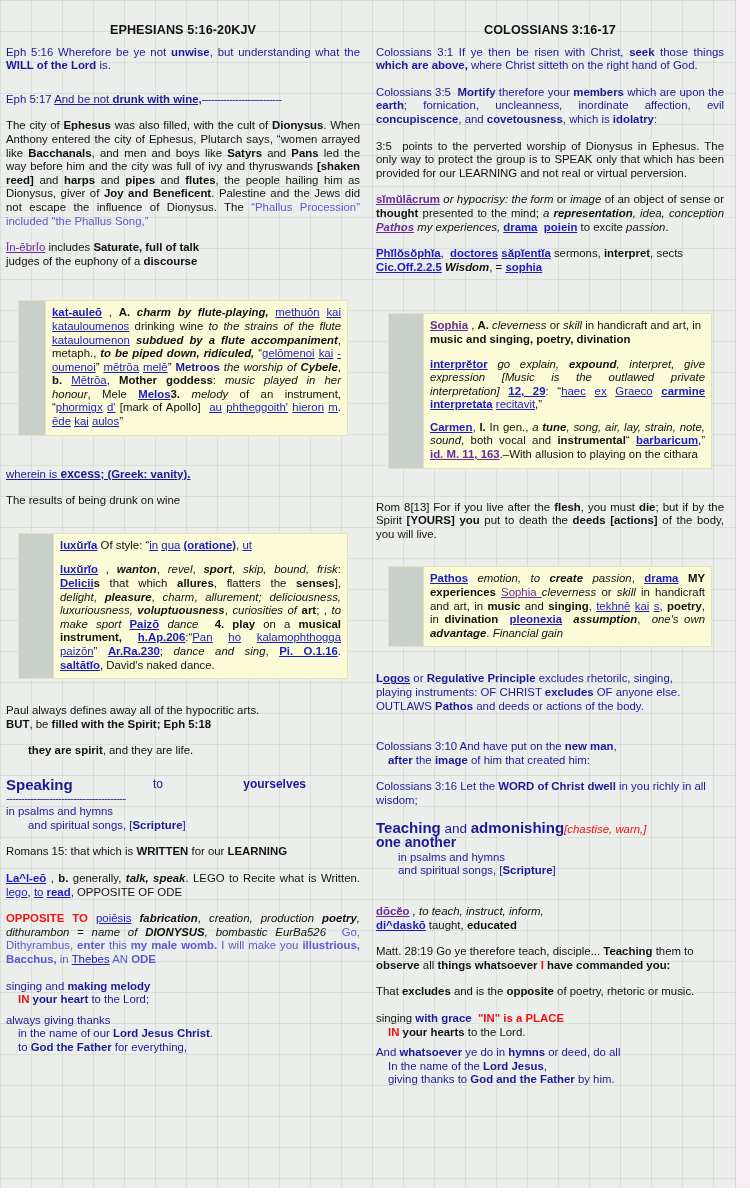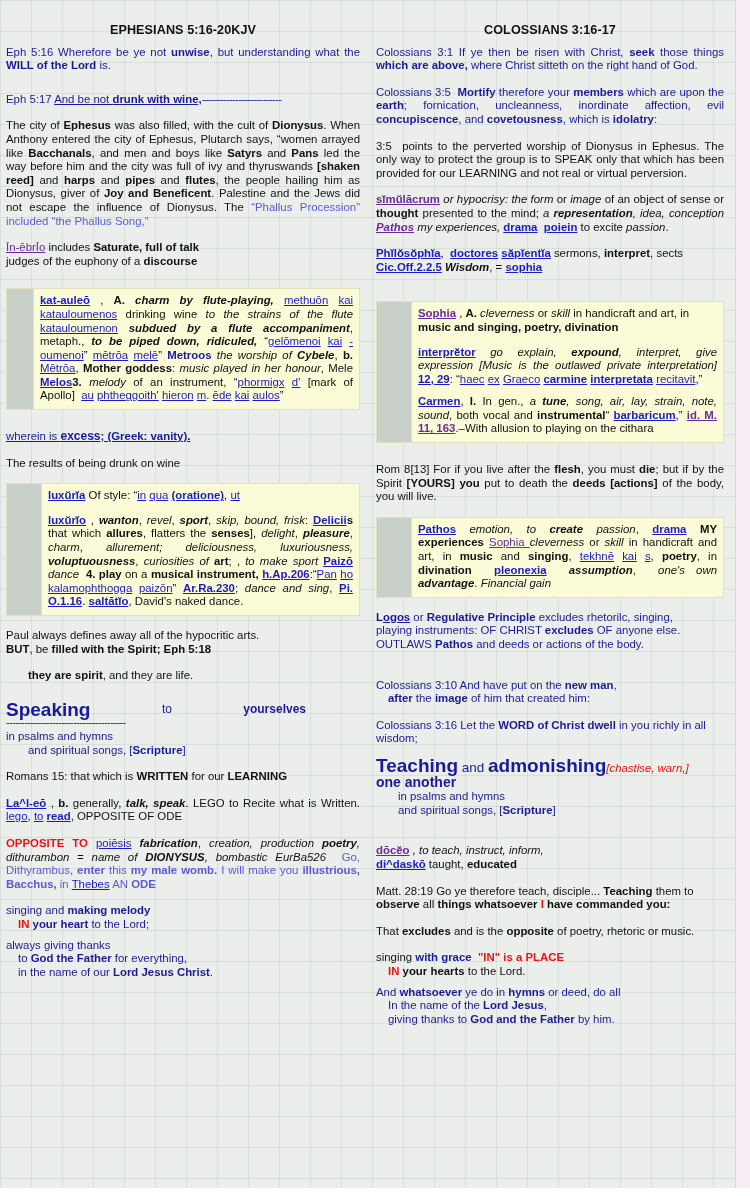--- a/index.html
+++ b/index.html
@@ -66,21 +66,21 @@
   .blue{color:#1a1a99;}
   .lav{color:#5a5ad6;}
   .red{color:#ee1111;margin-top:32px;}
   .u{text-decoration:underline;}
   .lnk{color:#1b1bc4;text-decoration:underline;}
   .lnkp{color:#6a2a9a;text-decoration:underline;}
 
   
   .ybox{
     display:flex;
-    margin:0;
+    margin:12px;
     background:#fbfbd8;
     border:1px solid #e2e2c0;
   }
   .ybox .gutter{
     width:26px;flex:0 0 26px;
     background:#c9cfc9;
     border-right:1px solid #e2e2c0;
   }
   .ybox .ybody{
     flex:1 1 auto;
@@ -95,21 +95,21 @@
   .dashline{
     color:#1a1a99;
     letter-spacing:-.6px;
     font-size:11px;
   }
   .spread{
     display:flex;
     justify-content:space-between;
     width:300px;
   }
-  .hdrbig{font-size:19px;font-weight:bold;color:#1a1a99;}
+  .hdrbig{font-size:15px;font-weight:bold;color:#1a1a99;}
 </style>
 </head>
 <body>
 
 <div id="page">
   <div id="right-margin"></div>
 
   <div id="cols">
 
     <div class="col col-left">
@@ -254,24 +254,24 @@
         <span>singing and </span><b>making melody</b>
       </div>
       <div class="para nojust indent3 blue">
         <b class="red">IN</b><b> your heart</b><span> to the Lord;</span>
       </div>
 
       <div class="gap-sm"></div>
 
       <div class="para nojust blue">always giving thanks</div>
       <div class="para nojust indent3 blue">
+        <span>in the name of our </span><b>Lord Jesus Christ</b><span>.</span>
+      </div>
+      <div class="para nojust indent3 blue">
         <span>to </span><b>God the Father</b><span> for everything,</span>
-      </div>
-      <div class="para nojust indent3 blue">
-        <span>in the name of our </span><b>Lord Jesus Christ</b><span>.</span>
       </div>
 
     </div>
 
     <div class="col col-right">
 
       <div class="coltitle">COLOSSIANS 3:16-17</div>
 
       <div class="para blue">
         Colossians 3:1 If ye then be risen with Christ, <b>seek</b> those

